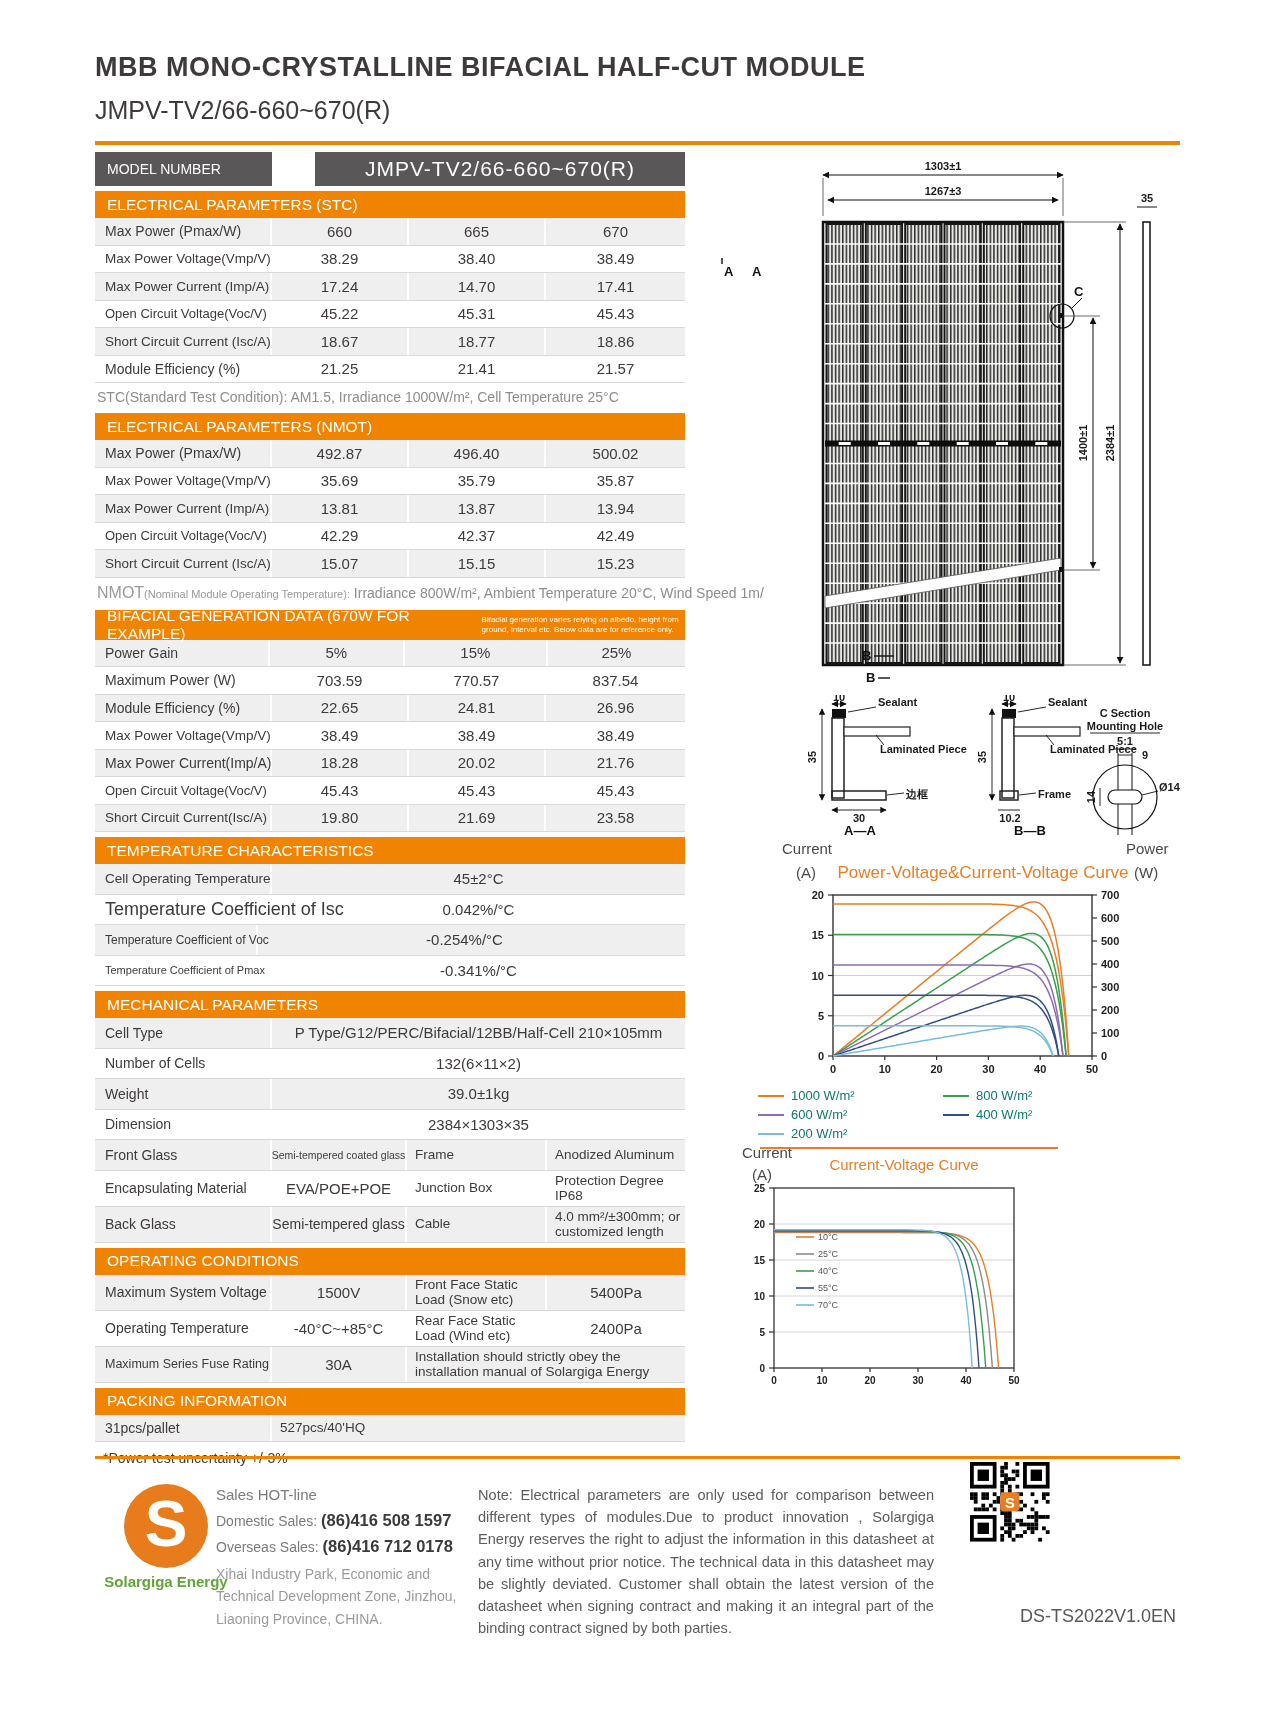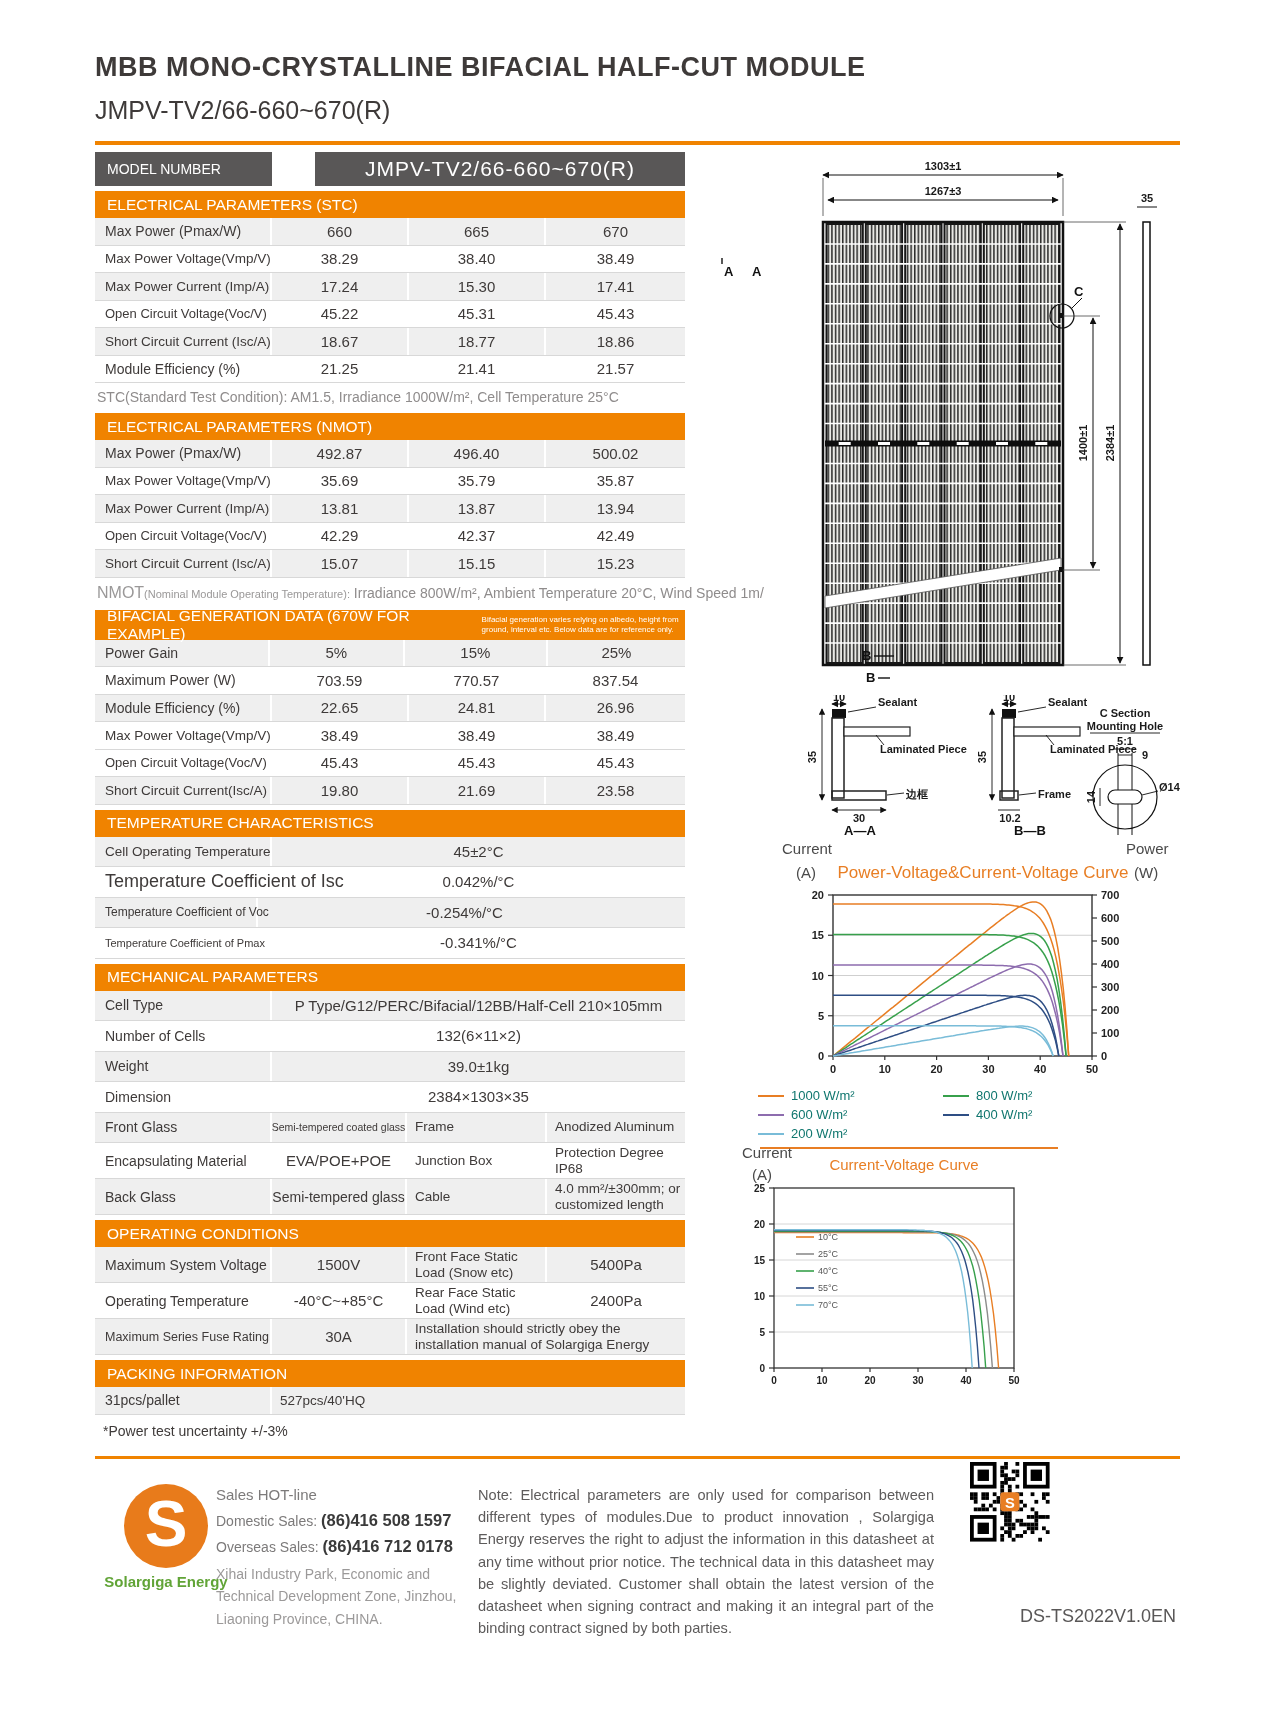--- a/index.html
+++ b/index.html
@@ -93,21 +93,21 @@
         </div>
         <div class="trow odd">
           <div class="tcell a-l fit" style="width: 177px; font-size: 13.5px;">Max Power Voltage(Vmp/V)</div>
           <div class="tcell a-c fit" style="width: 137px;">38.29</div>
           <div class="tcell a-c fit" style="width: 137px;">38.40</div>
           <div class="tcell a-c fit" style="width: 139px;">38.49</div>
         </div>
         <div class="trow even">
           <div class="tcell a-l fit" style="width: 177px; font-size: 13.5px;">Max Power Current (Imp/A)</div>
           <div class="tcell a-c fit" style="width: 137px;">17.24</div>
-          <div class="tcell a-c fit" style="width: 137px;">15.30</div>
+          <div class="tcell a-c fit" style="width: 137px;">14.70</div>
           <div class="tcell a-c fit" style="width: 139px;">17.41</div>
         </div>
         <div class="trow odd">
           <div class="tcell a-l fit" style="width: 177px; font-size: 13px;">Open Circuit Voltage(Voc/V)</div>
           <div class="tcell a-c fit" style="width: 137px;">45.22</div>
           <div class="tcell a-c fit" style="width: 137px;">45.31</div>
           <div class="tcell a-c fit" style="width: 139px;">45.43</div>
         </div>
         <div class="trow even">
           <div class="tcell a-l fit" style="width: 177px; font-size: 13.5px;">Short Circuit Current (Isc/A)</div>
@@ -185,20 +185,26 @@
           <div class="tcell a-l fit" style="width: 177px;">Module Efficiency (%)</div>
           <div class="tcell a-c fit" style="width: 137px;">22.65</div>
           <div class="tcell a-c fit" style="width: 137px;">24.81</div>
           <div class="tcell a-c fit" style="width: 139px;">26.96</div>
         </div>
         <div class="trow odd">
           <div class="tcell a-l fit" style="width: 177px; font-size: 13.5px;">Max Power Voltage(Vmp/V)</div>
           <div class="tcell a-c fit" style="width: 137px;">38.49</div>
           <div class="tcell a-c fit" style="width: 137px;">38.49</div>
           <div class="tcell a-c fit" style="width: 139px;">38.49</div>
+        </div>
+        <div class="trow even">
+          <div class="tcell a-l fit" style="width: 177px;">Max Power Current(Imp/A)</div>
+          <div class="tcell a-c fit" style="width: 137px;">18.28</div>
+          <div class="tcell a-c fit" style="width: 137px;">20.02</div>
+          <div class="tcell a-c fit" style="width: 139px;">21.76</div>
         </div>
         <div class="trow odd">
           <div class="tcell a-l fit" style="width: 177px; font-size: 13px;">Open Circuit Voltage(Voc/V)</div>
           <div class="tcell a-c fit" style="width: 137px;">45.43</div>
           <div class="tcell a-c fit" style="width: 137px;">45.43</div>
           <div class="tcell a-c fit" style="width: 139px;">45.43</div>
         </div>
         <div class="trow even">
           <div class="tcell a-l fit" style="width: 177px; font-size: 13.5px;">Short Circuit Current(Isc/A)</div>
           <div class="tcell a-c fit" style="width: 137px;">19.80</div>

